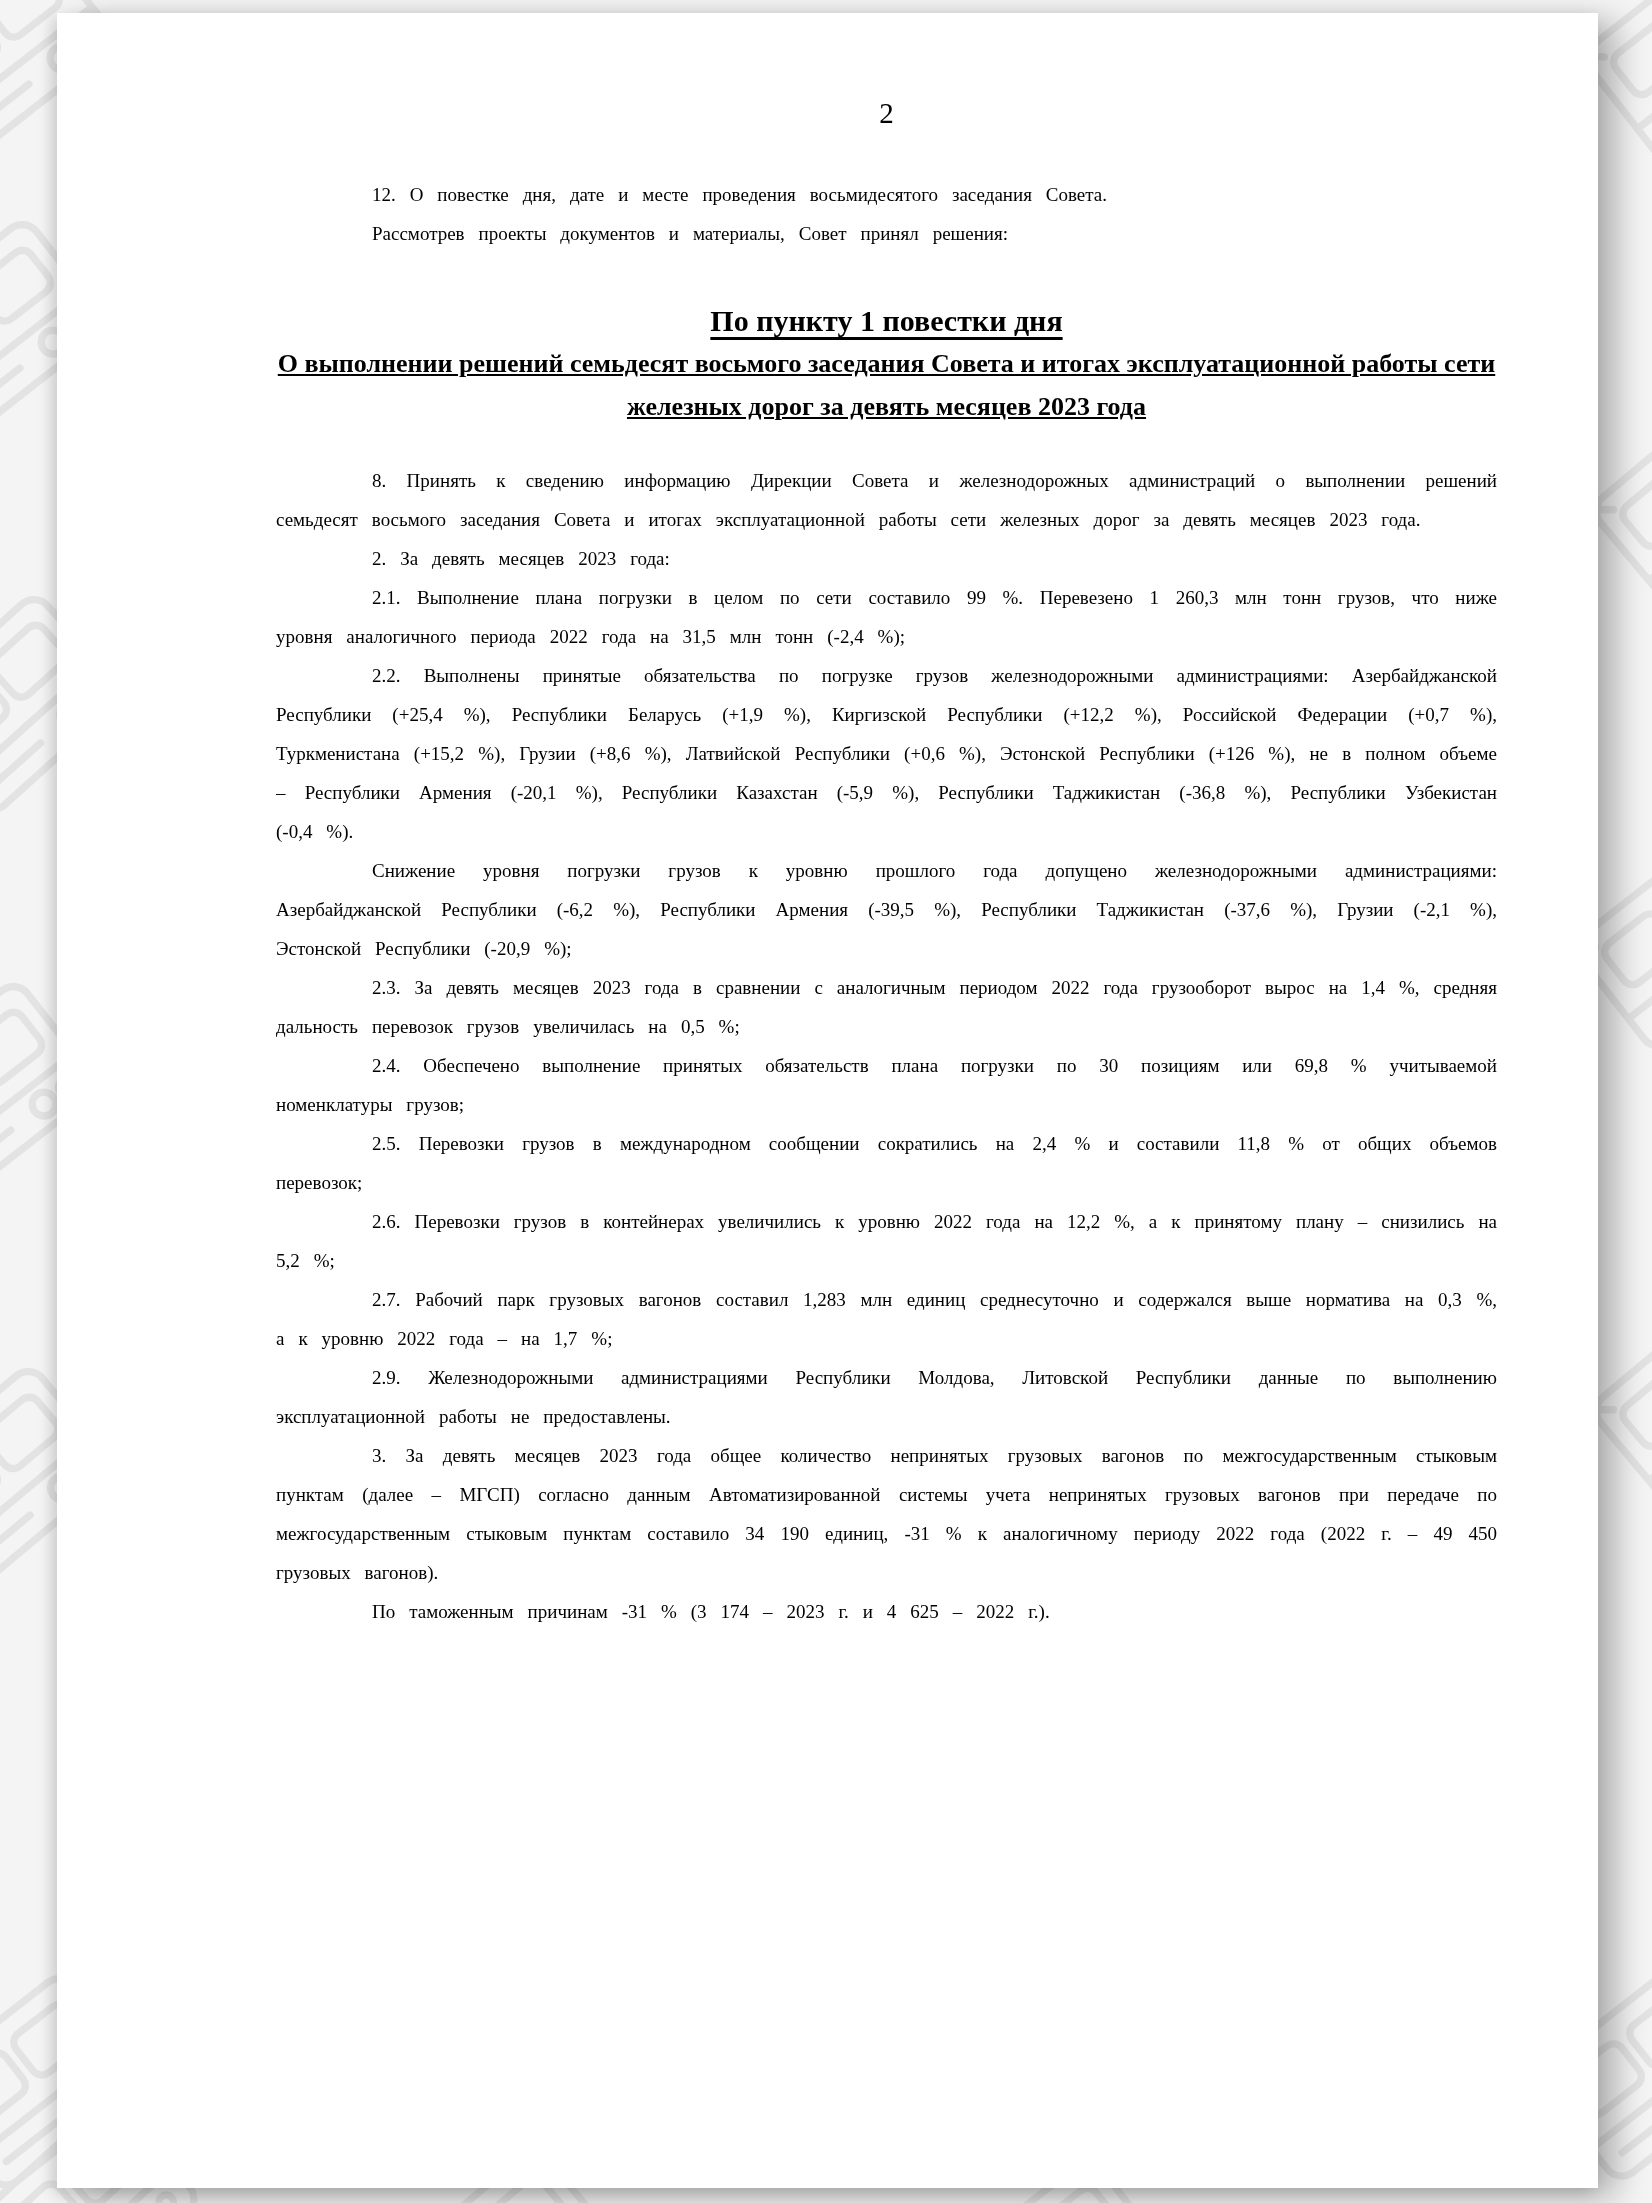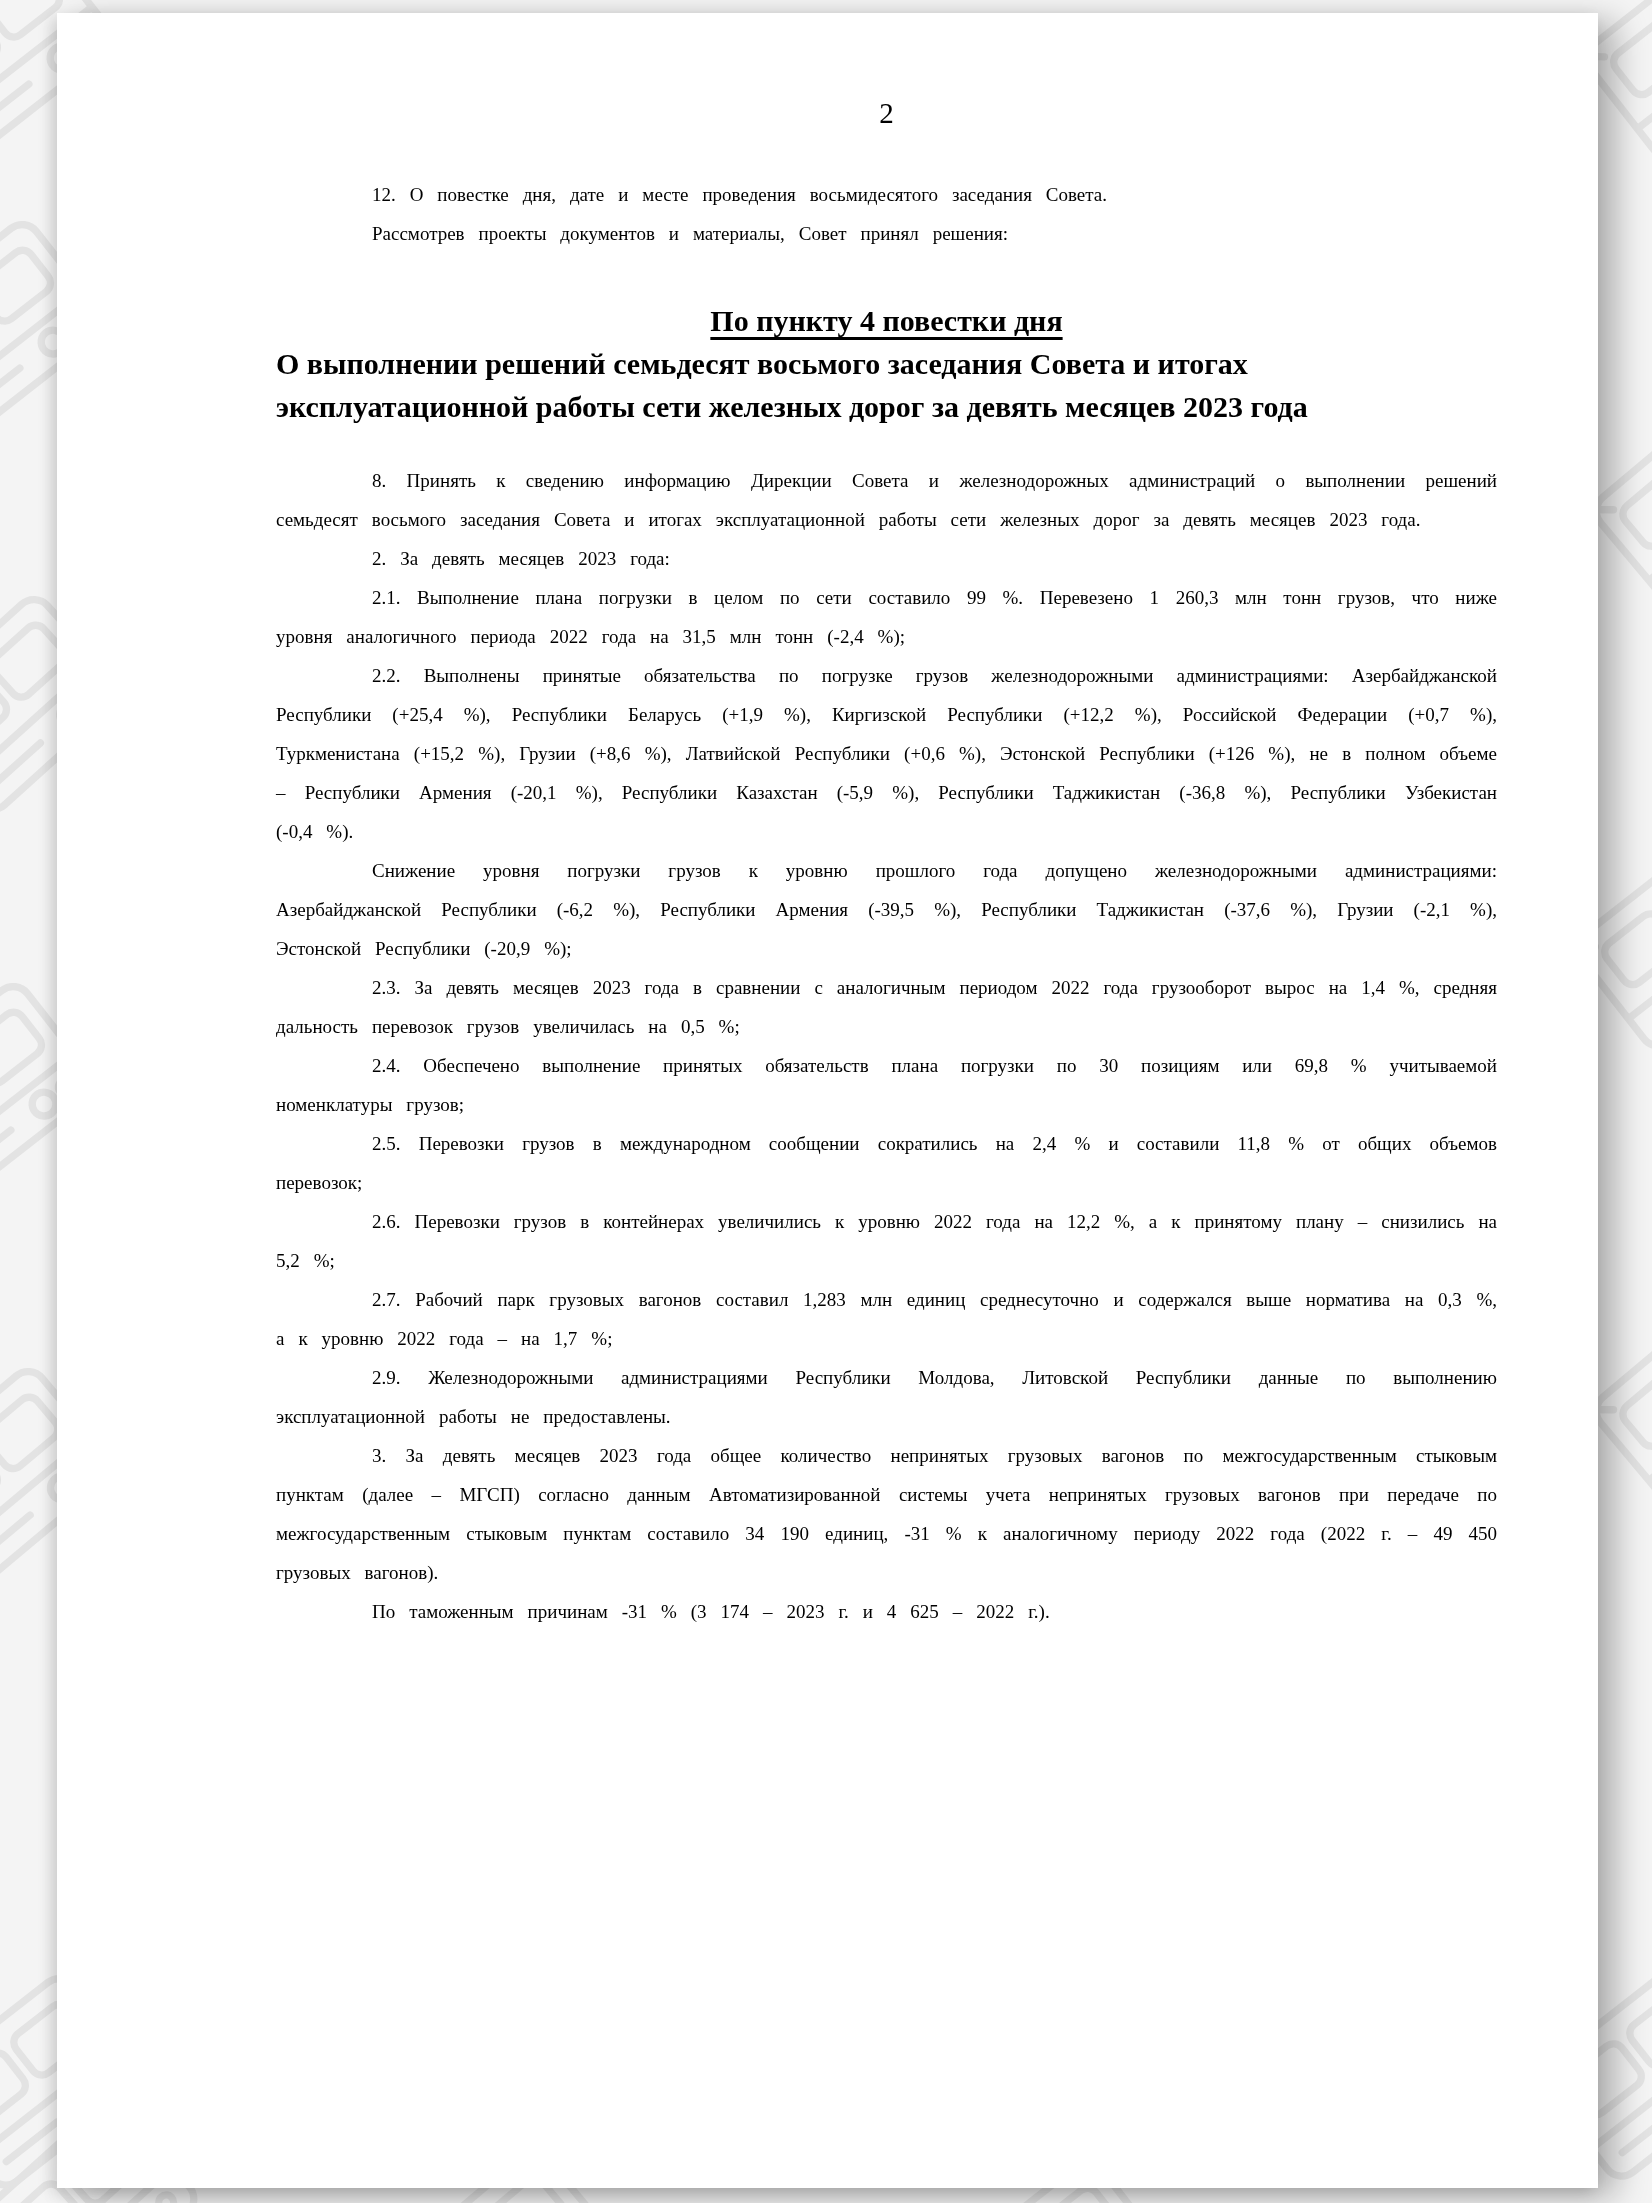--- a/index.html
+++ b/index.html
@@ -54,23 +54,25 @@
     line-height: 43px;
     font-weight: bold;
   }
   .section-title .u {
     text-decoration: underline;
     text-decoration-thickness: 2.8px;
     text-underline-offset: 5.5px;
   }
   .section-subject {
     margin: 0 0 33px 0;
-    font-size: 30px;
+    text-align: center;
+    font-size: 26px;
     line-height: 43px;
     font-weight: bold;
+    text-decoration: underline;
   }
 </style>
 </head>
 <body>
 
 <div class="stage">
 
   <svg width="0" height="0" style="position:absolute" aria-hidden="true">
     <defs>
       <g id="doodle-art" fill="none" stroke="#e3e3e3" stroke-width="8" stroke-linejoin="round" stroke-linecap="round">
@@ -131,21 +133,21 @@
     </svg>
 
   <div class="sheet">
     <div class="content">
 
       <div class="page-number">2</div>
 
       <p class="body-p">12. О повестке дня, дате и месте проведения восьмидесятого заседания Совета.</p>
       <p class="body-p">Рассмотрев проекты документов и материалы, Совет принял решения:</p>
 
-      <h2 class="section-title"><span class="u">По пункту 4 повестки дня</span></h2>
+      <h2 class="section-title"><span class="u">По пункту 1 повестки дня</span></h2>
       <h3 class="section-subject">О выполнении решений семьдесят восьмого заседания Совета и итогах эксплуатационной работы сети железных дорог за девять месяцев 2023 года</h3>
 
       <p class="body-p">8. Принять к сведению информацию Дирекции Совета и железнодорожных администраций о выполнении решений семьдесят восьмого заседания Совета и итогах эксплуатационной работы сети железных дорог за девять месяцев 2023 года.</p>
       <p class="body-p">2. За девять месяцев 2023 года:</p>
       <p class="body-p">2.1. Выполнение плана погрузки в целом по сети составило 99&nbsp;%. Перевезено 1&nbsp;260,3 млн тонн грузов, что ниже уровня аналогичного периода 2022 года на 31,5 млн тонн (-2,4&nbsp;%);</p>
       <p class="body-p">2.2. Выполнены принятые обязательства по погрузке грузов железнодорожными администрациями: Азербайджанской Республики (+25,4&nbsp;%), Республики Беларусь (+1,9&nbsp;%), Киргизской Республики (+12,2&nbsp;%), Российской Федерации (+0,7&nbsp;%), Туркменистана (+15,2&nbsp;%), Грузии (+8,6&nbsp;%), Латвийской Республики (+0,6&nbsp;%), Эстонской Республики (+126&nbsp;%), не в полном объеме – Республики Армения (-20,1&nbsp;%), Республики Казахстан (-5,9&nbsp;%), Республики Таджикистан (-36,8&nbsp;%), Республики Узбекистан (-0,4&nbsp;%).</p>
       <p class="body-p">Снижение уровня погрузки грузов к уровню прошлого года допущено железнодорожными администрациями: Азербайджанской Республики (-6,2&nbsp;%), Республики Армения (-39,5&nbsp;%), Республики Таджикистан (-37,6&nbsp;%), Грузии (-2,1&nbsp;%), Эстонской Республики (-20,9&nbsp;%);</p>
       <p class="body-p">2.3. За девять месяцев 2023 года в сравнении с аналогичным периодом 2022&nbsp;года грузооборот вырос на 1,4&nbsp;%, средняя дальность перевозок грузов увеличилась на 0,5&nbsp;%;</p>
       <p class="body-p">2.4. Обеспечено выполнение принятых обязательств плана погрузки по 30&nbsp;позициям или 69,8&nbsp;% учитываемой номенклатуры грузов;</p>
       <p class="body-p">2.5. Перевозки грузов в международном сообщении сократились на 2,4&nbsp;% и составили 11,8&nbsp;% от общих объемов перевозок;</p>

